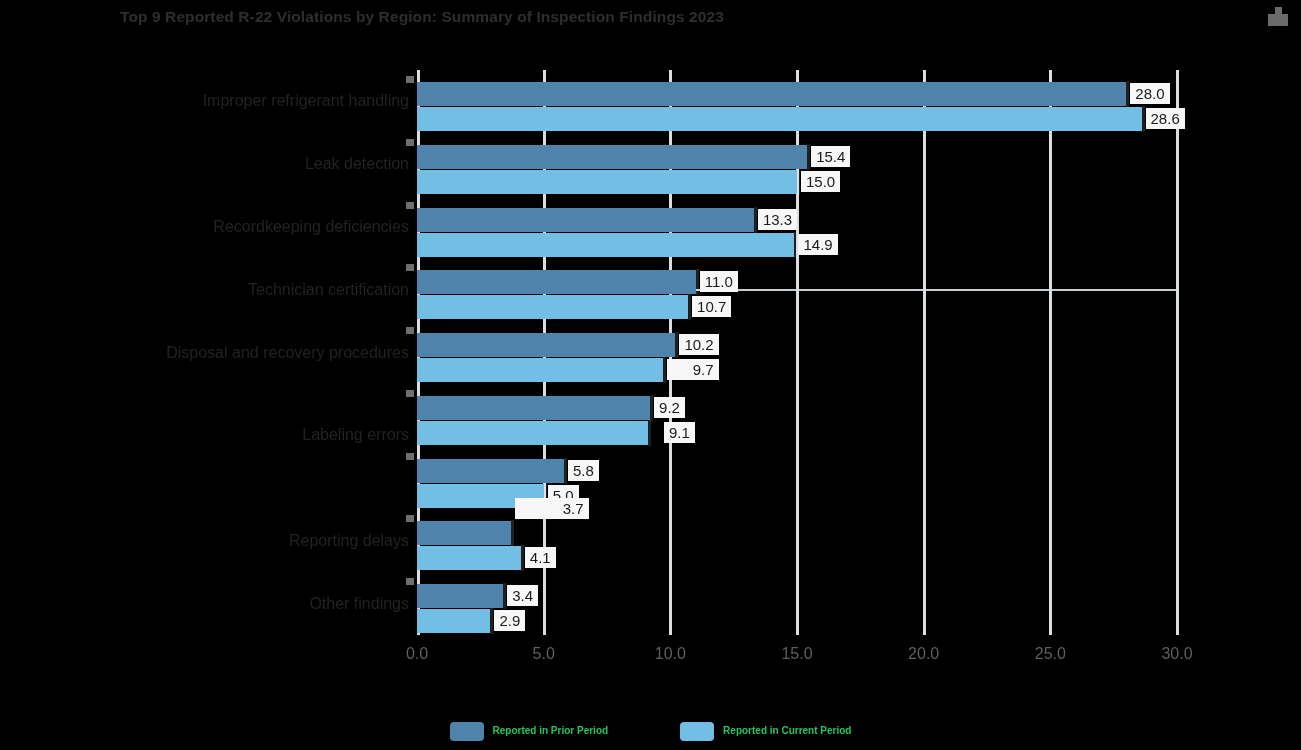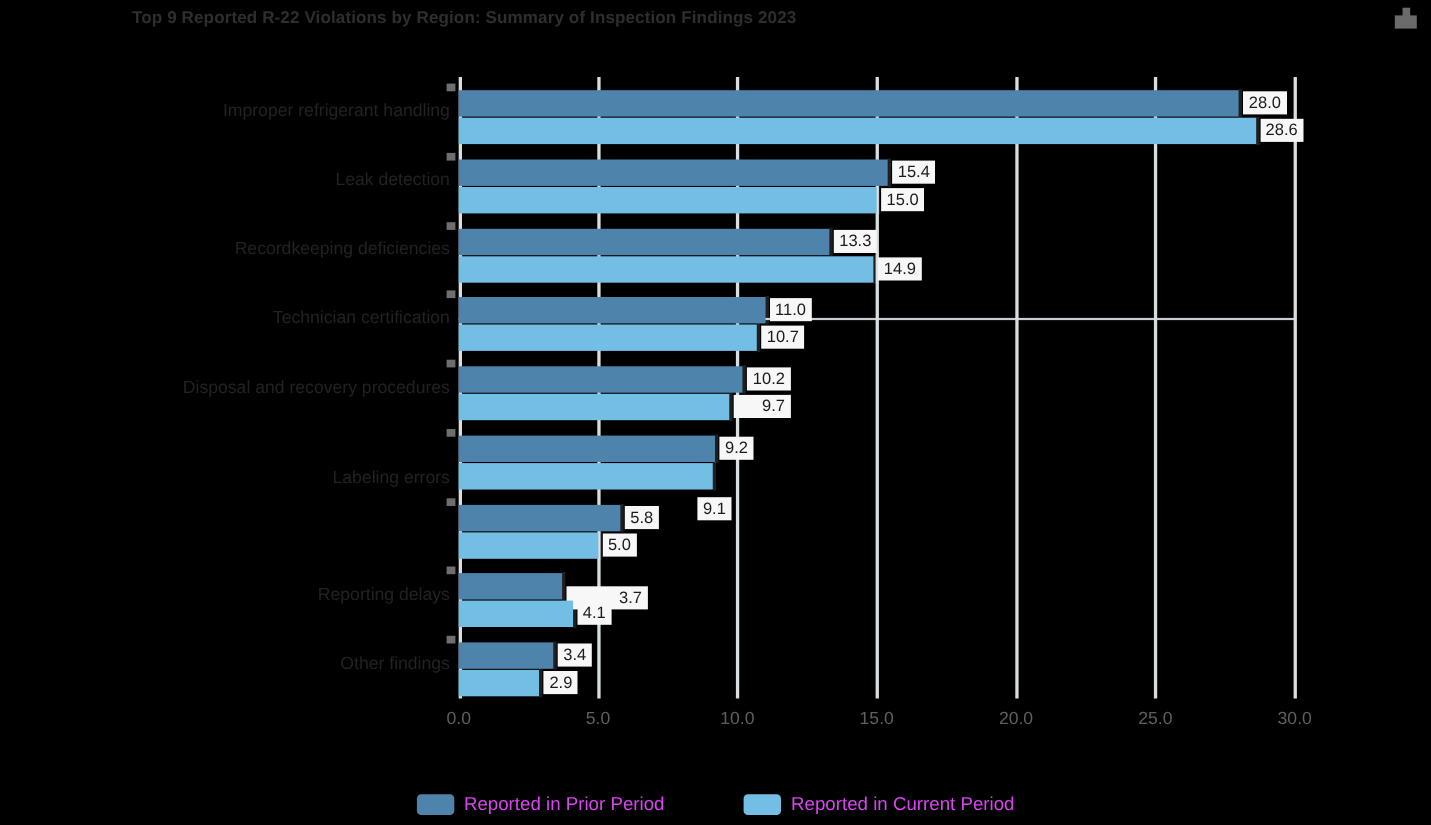--- a/index.html
+++ b/index.html
@@ -168,24 +168,25 @@
     align-items: center;
     gap: 9px;
   }
   .legend-swatch {
     width: 34px; height: 19px;
     border-radius: 4px;
   }
   .legend-swatch.s0 { background: #4e84ab; }
   .legend-swatch.s1 { background: #73bee5; }
   .legend-text {
-    font-size: 17px;
-    color: #d946ef;
+    font-size: 10px;
+    color: #22c55e;
     white-space: nowrap;
     line-height: 18px;
+    font-weight: bold;
   }
 </style>
 </head>
 <body>
 
 <div id="root">
 
   <div id="title-bar">
     <div id="chart-title">Top 9 Reported R-22 Violations by Region: Summary of Inspection Findings 2023</div>
     <div id="menu-icon">
@@ -260,35 +261,35 @@
       </div>
       <div class="value-label" style="left: 249.733px; top: 289.111px; padding-left: 26px;">9.7</div>
       <div class="tick-stub" style="top: 319.889px;"></div>
       <div class="bar s0" title="Labeling errors — Reported in Prior Period: 9.2" style="top: 325.889px; left: 0px; width: 233.067px;">
         <div class="bar-cap"></div>
       </div>
       <div class="value-label" style="left: 237.067px; top: 326.889px;">9.2</div>
       <div class="bar s1" title="Labeling errors — Reported in Current Period: 9.1" style="top: 350.889px; left: 0px; width: 230.533px;">
         <div class="bar-cap"></div>
       </div>
-      <div class="value-label" style="left: 217px; top: 351.889px; margin-top: 30px;">9.1</div>
+      <div class="value-label" style="left: 247px; top: 351.889px;">9.1</div>
       <div class="tick-stub" style="top: 382.667px;"></div>
       <div class="bar s0" title="Equipment maintenance — Reported in Prior Period: 5.8" style="top: 388.667px; left: 0px; width: 146.933px;">
         <div class="bar-cap"></div>
       </div>
       <div class="value-label" style="left: 150.933px; top: 389.667px;">5.8</div>
       <div class="bar s1" title="Equipment maintenance — Reported in Current Period: 5.0" style="top: 413.667px; left: 0px; width: 126.667px;">
         <div class="bar-cap"></div>
       </div>
       <div class="value-label" style="left: 130.667px; top: 414.667px;">5.0</div>
       <div class="tick-stub" style="top: 445.444px;"></div>
       <div class="bar s0" title="Reporting delays — Reported in Prior Period: 3.7" style="top: 451.444px; left: 0px; width: 93.7333px;">
         <div class="bar-cap"></div>
       </div>
-      <div class="value-label" style="left: 97.7333px; top: 463px; padding-left: 48px;">3.7</div>
+      <div class="value-label" style="left: 97.7333px; top: 428px; padding-left: 48px;">3.7</div>
       <div class="bar s1" title="Reporting delays — Reported in Current Period: 4.1" style="top: 476.444px; left: 0px; width: 103.867px;">
         <div class="bar-cap"></div>
       </div>
       <div class="value-label" style="left: 107.867px; top: 477.444px;">4.1</div>
       <div class="tick-stub" style="top: 508.222px;"></div>
       <div class="bar s0" title="Other findings — Reported in Prior Period: 3.4" style="top: 514.222px; left: 0px; width: 86.1333px;">
         <div class="bar-cap"></div>
       </div>
       <div class="value-label" style="left: 90.1333px; top: 515.222px;">3.4</div>
       <div class="bar s1" title="Other findings — Reported in Current Period: 2.9" style="top: 539.222px; left: 0px; width: 73.4667px;">

